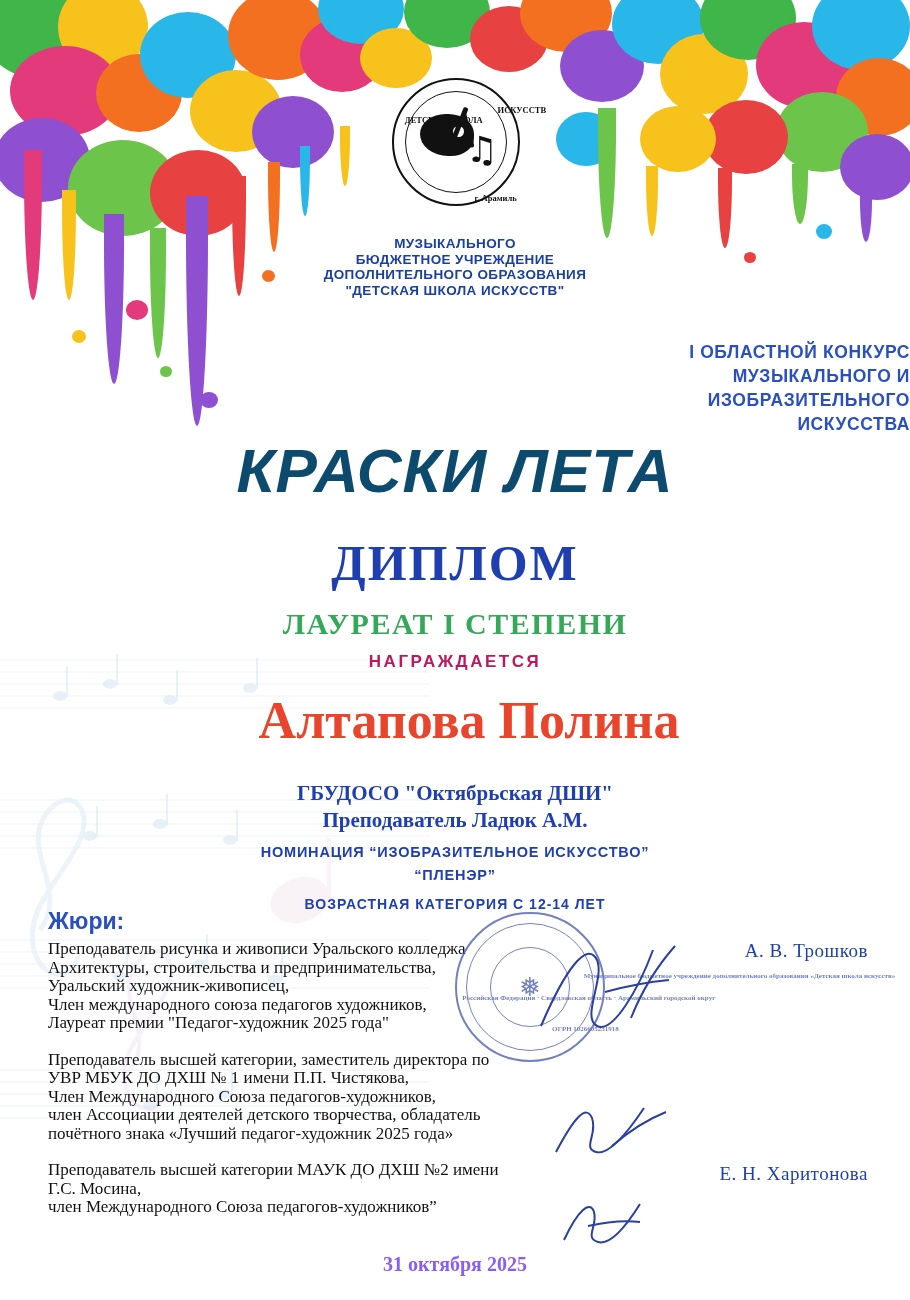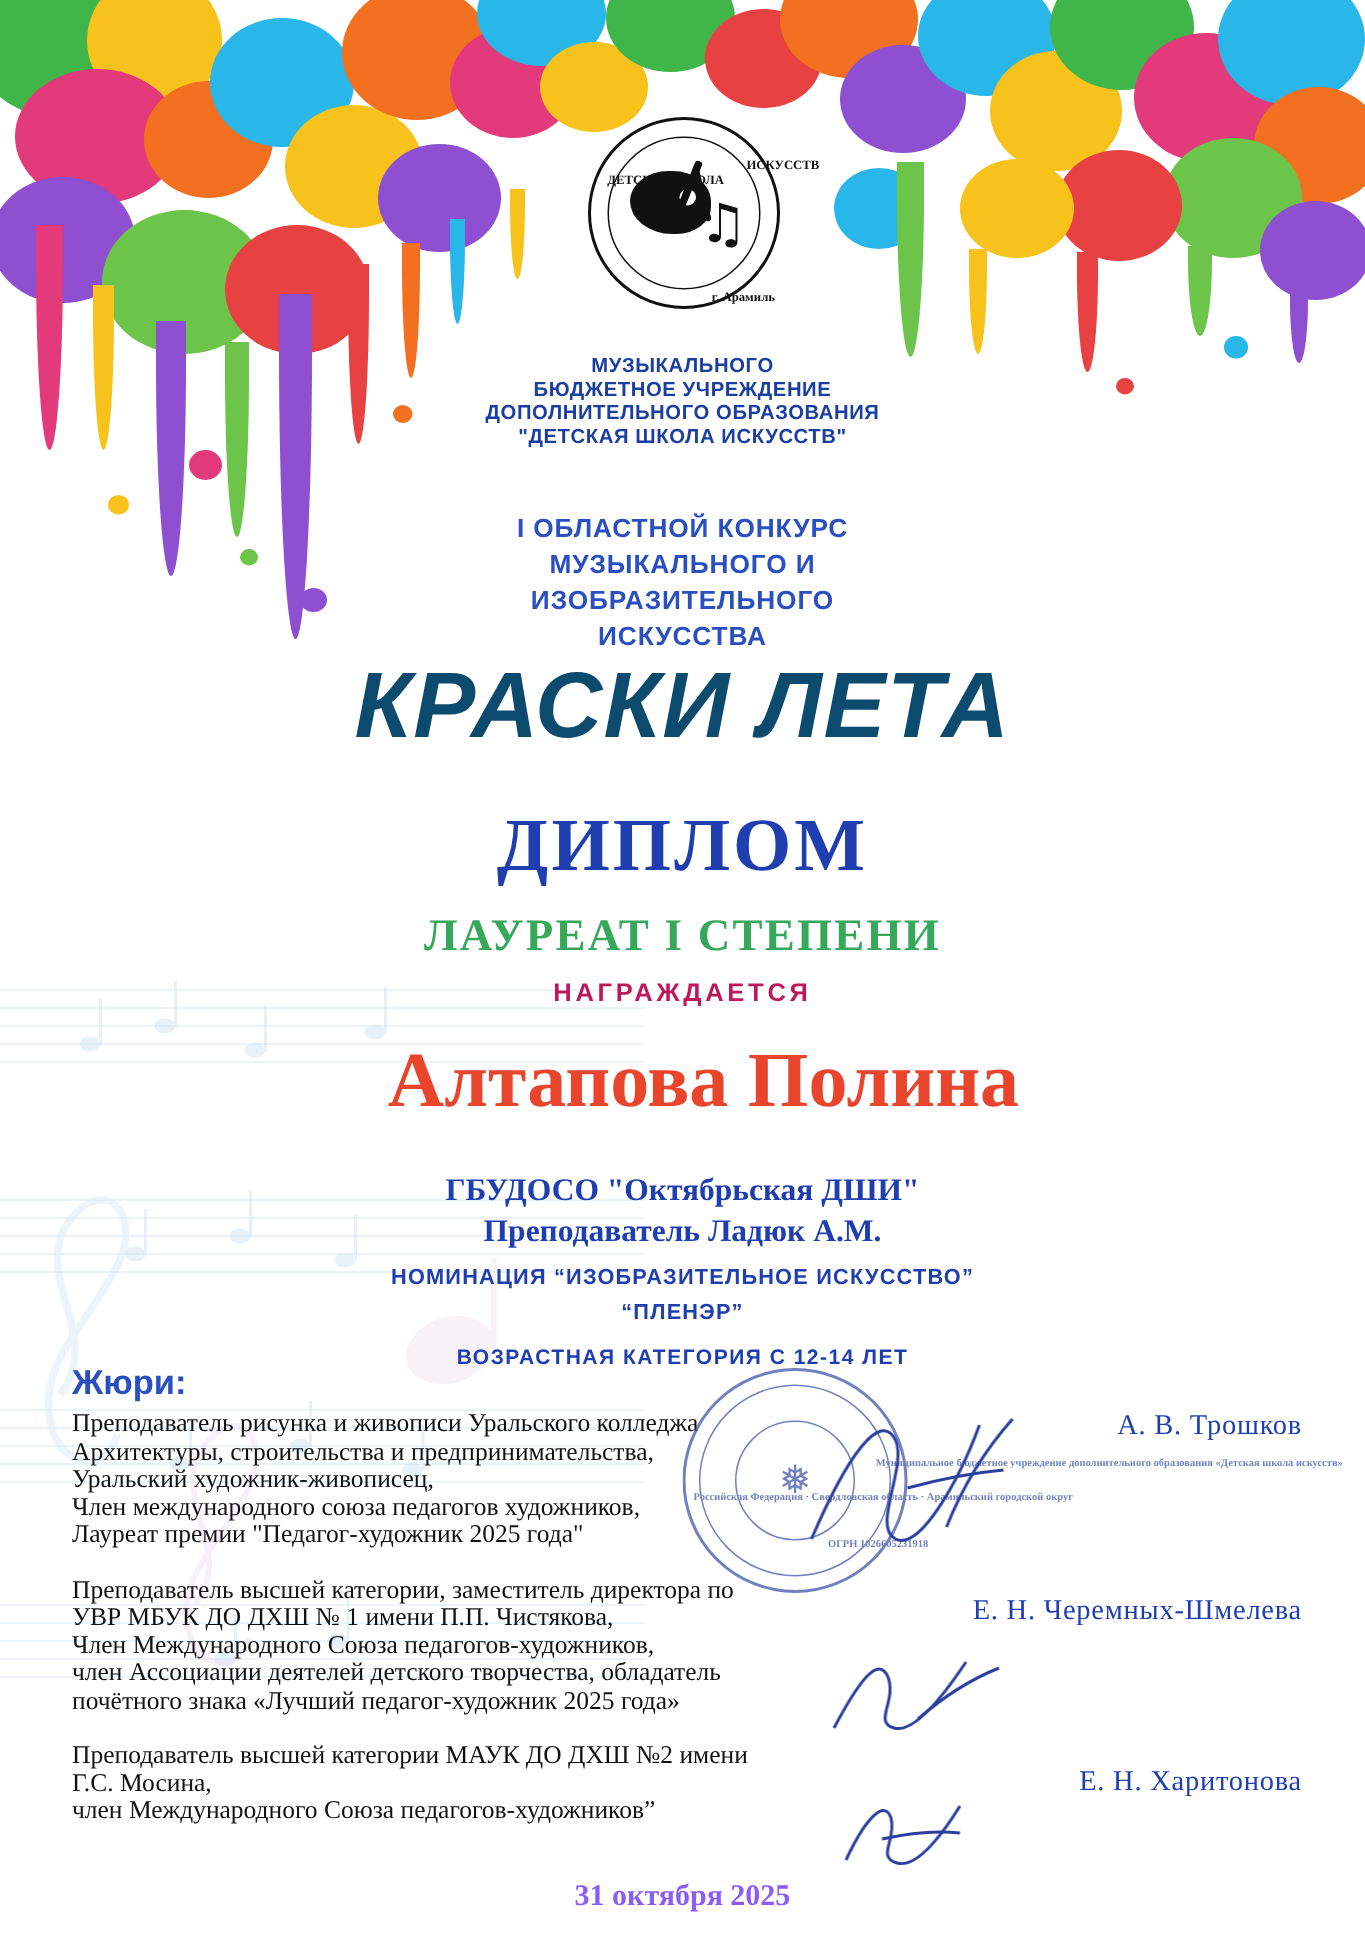--- a/index.html
+++ b/index.html
@@ -75,21 +75,21 @@
   .org {
     position:absolute; left:0; right:0; top:236px;
     text-align:center;
     color:#1a3fa0;
     font-family:"Liberation Sans", sans-serif;
     font-weight:bold; font-size:13.5px; line-height:15.5px;
     letter-spacing:0.4px;
   }
   .contest {
     position:absolute; left:0; right:0; top:340px;
-    text-align:center;
+    text-align:right;
     color:#2a4fc0;
     font-family:"Liberation Sans", sans-serif;
     font-weight:bold; font-size:17.5px; line-height:24px;
     letter-spacing:0.6px;
   }
   .title-main {
     position:absolute; left:0; right:0; top:438px;
     text-align:center;
     color:#0c4a6e;
     font-family:"Liberation Sans", sans-serif;
@@ -170,21 +170,21 @@
   }
   .jury-name {
     position:absolute; right:0; top:0;
     color:#1f3fb0;
     font-family:"Liberation Serif", serif;
     font-size:19px; letter-spacing:0.5px;
     white-space:nowrap;
   }
   .jury-item.i1 .jury-name { top:0; }
   .jury-item.i2 .jury-name { top:12px; }
-  .jury-item.i3 .jury-name { top:16px;margin-left:24px; }
+  .jury-item.i3 .jury-name { top:2px;margin-left:24px; }
 
   .date {
     position:absolute; left:0; right:0; top:1253px;
     text-align:center;
     color:#8b5cf6;
     font-family:"Liberation Serif", serif;
     font-weight:bold; font-size:20px;
   }
 
   
@@ -387,21 +387,20 @@
 Член международного союза  педагогов художников,
 Лауреат премии "Педагог-художник  2025 года"</div>
       <div class="jury-name">А. В. Трошков</div>
     </div>
     <div class="jury-item i2">
       <div class="jury-desc">Преподаватель высшей категории, заместитель директора по
 УВР  МБУК ДО  ДХШ № 1 имени П.П. Чистякова,
 Член Международного Союза педагогов-художников,
  член Ассоциации деятелей детского творчества, обладатель
 почётного знака «Лучший педагог-художник 2025 года»</div>
-      <div class="jury-name">Е. Н. Черемных-Шмелева</div>
     </div>
     <div class="jury-item i3">
       <div class="jury-desc">Преподаватель высшей категории МАУК ДО ДХШ №2 имени
 Г.С. Мосина,
 член Международного Союза педагогов-художников”</div>
       <div class="jury-name">Е. Н.  Харитонова</div>
     </div>
   </div>
 
   <div class="stamp">

